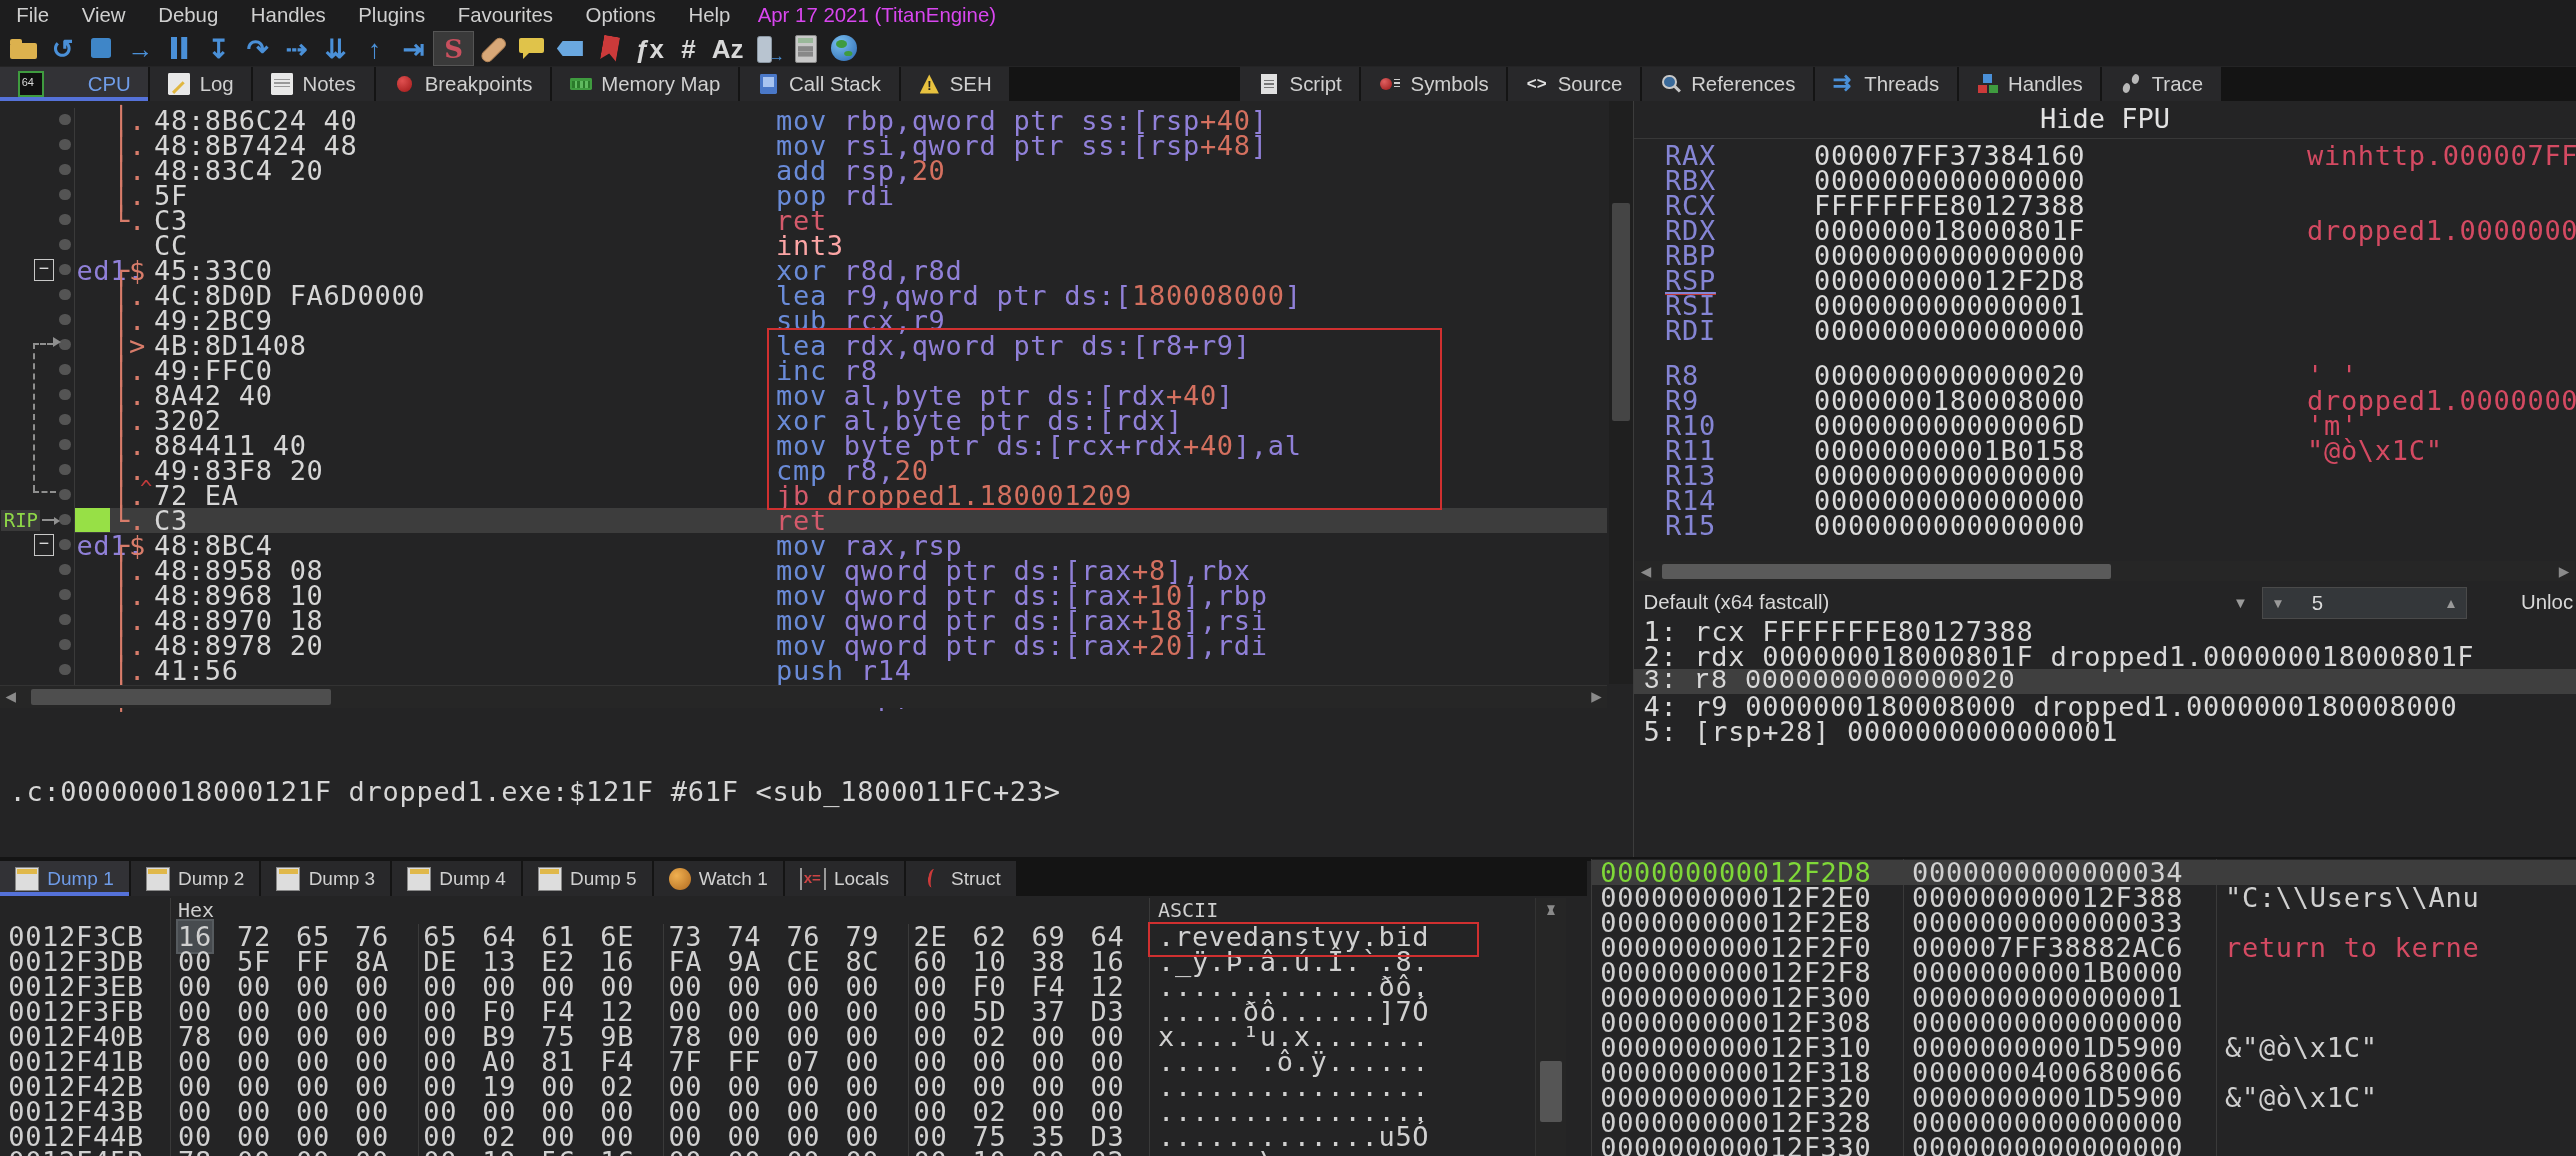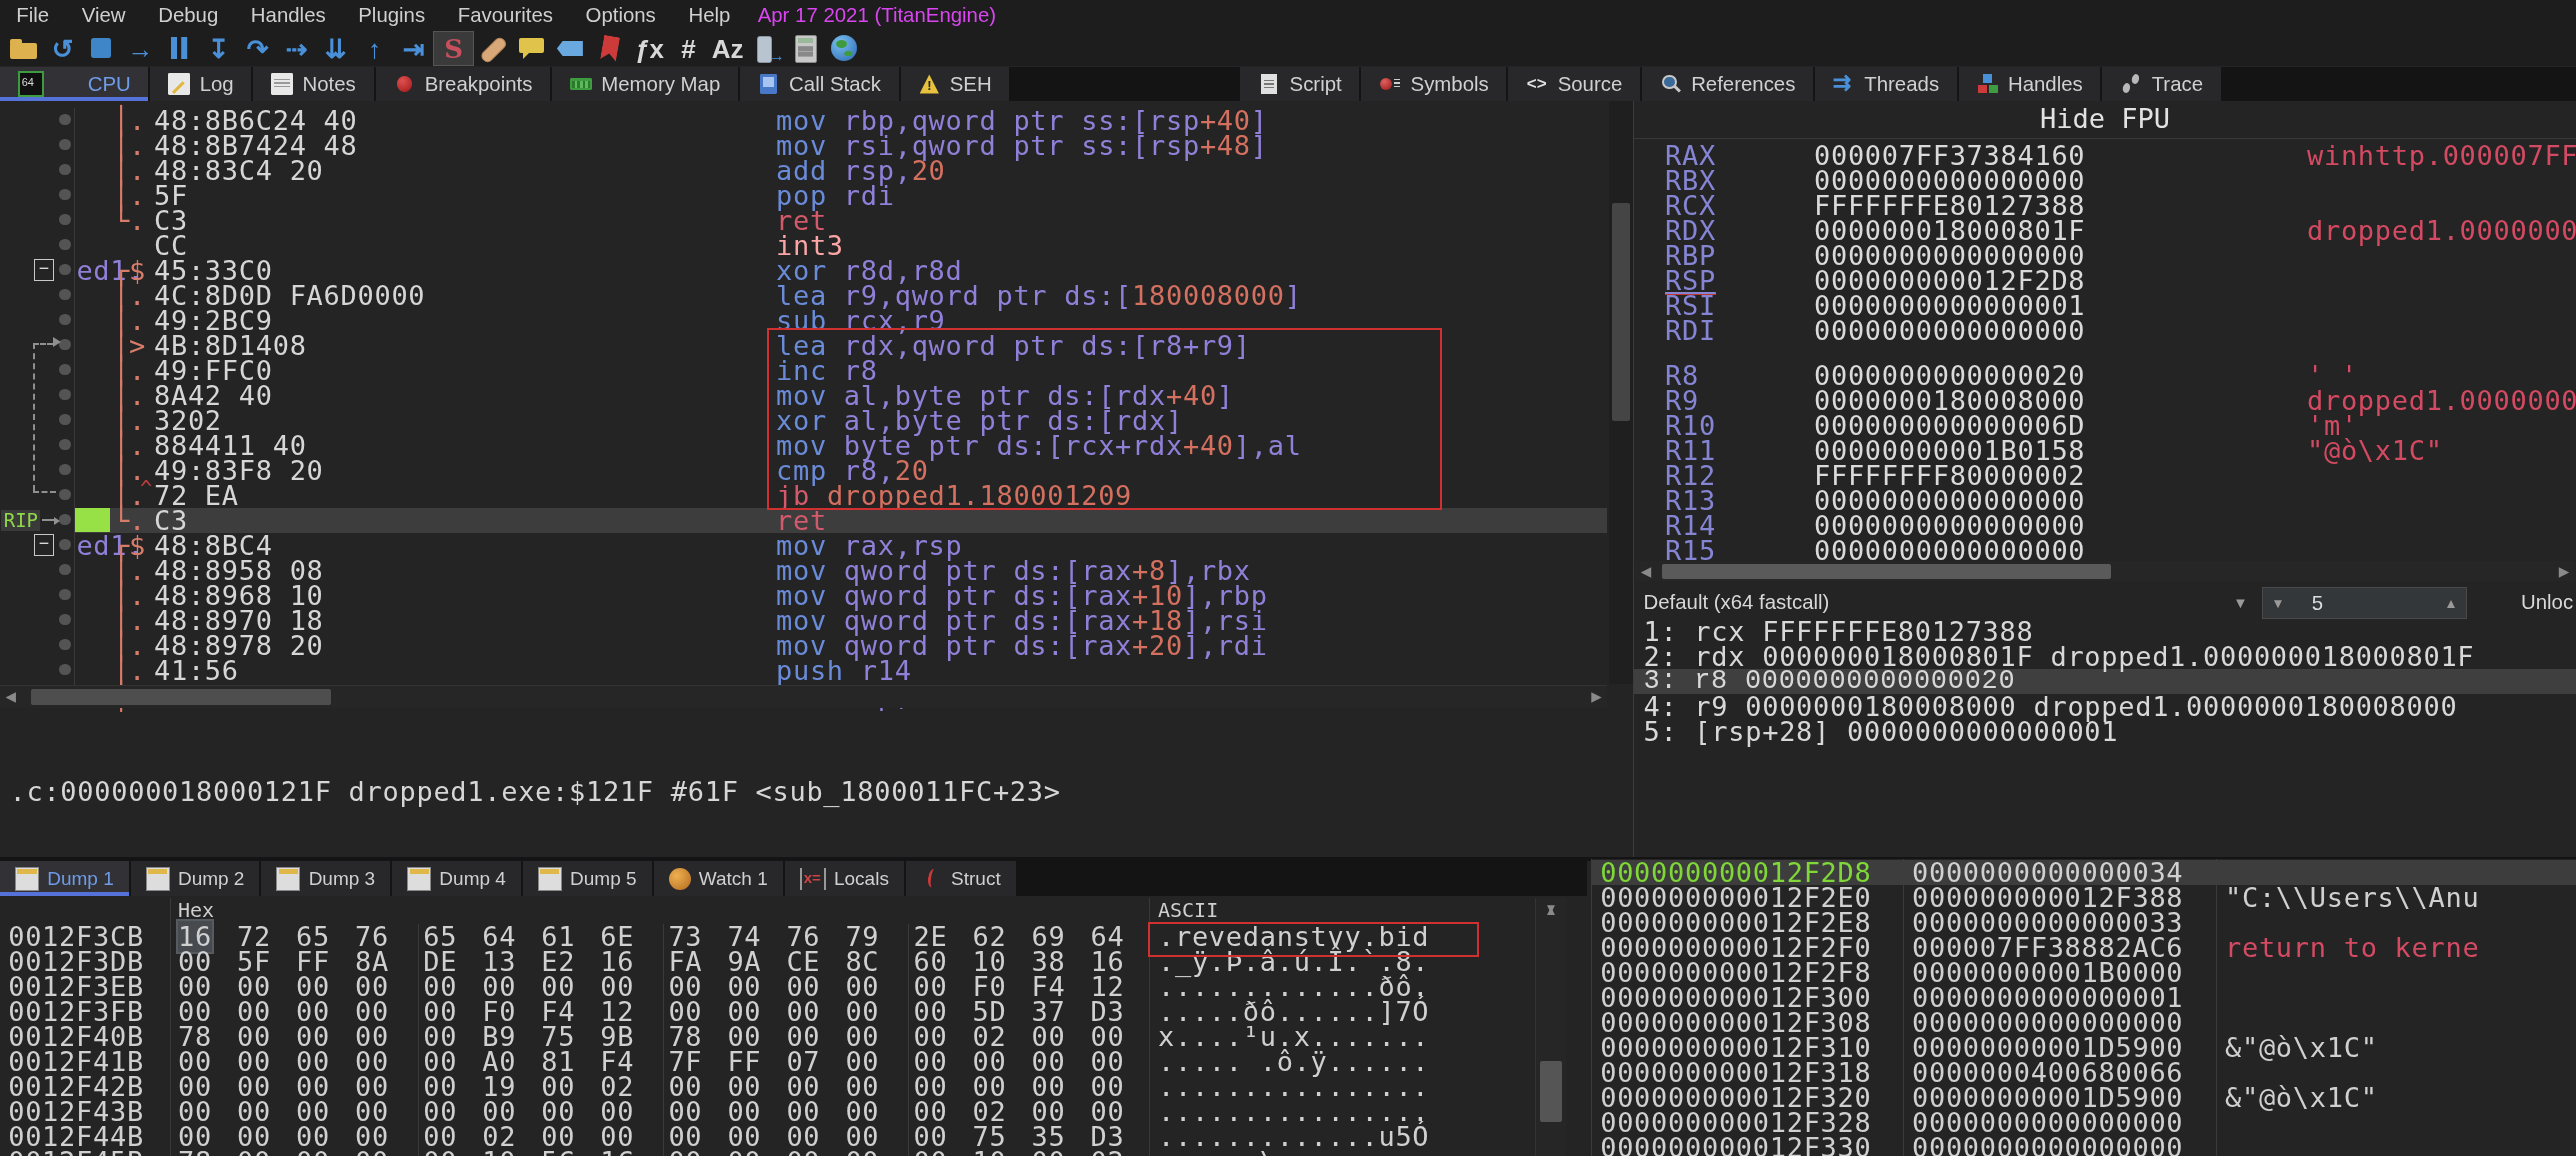--- a/index.html
+++ b/index.html
@@ -509,21 +509,20 @@
         <div class="rrow"><span class="rname">RDX</span><span class="rval">000000018000801F</span><span class="rann">dropped1.000000018000801F</span></div>
         <div class="rrow"><span class="rname">RBP</span><span class="rval">0000000000000000</span></div>
         <div class="rrow"><span class="rname u">RSP</span><span class="rval">000000000012F2D8</span></div>
         <div class="rrow"><span class="rname">RSI</span><span class="rval">0000000000000001</span></div>
         <div class="rrow"><span class="rname">RDI</span><span class="rval">0000000000000000</span></div>
         <div class="rgap"></div>
         <div class="rrow"><span class="rname">R8</span><span class="rval">0000000000000020</span><span class="rann">' '</span></div>
         <div class="rrow"><span class="rname">R9</span><span class="rval">0000000180008000</span><span class="rann">dropped1.0000000180008000</span></div>
         <div class="rrow"><span class="rname">R10</span><span class="rval">000000000000006D</span><span class="rann">'m'</span></div>
         <div class="rrow"><span class="rname">R11</span><span class="rval">00000000001B0158</span><span class="rann">"@ò\x1C"</span></div>
-        <div class="rrow"><span class="rname">R12</span><span class="rval">FFFFFFFF80000002</span></div>
         <div class="rrow"><span class="rname">R13</span><span class="rval">0000000000000000</span></div>
         <div class="rrow"><span class="rname">R14</span><span class="rval">0000000000000000</span></div>
         <div class="rrow"><span class="rname">R15</span><span class="rval">0000000000000000</span></div>
       </div>
     <div class="regscroll">
       <span class="sarr l">◀</span>
       <div class="sthumb"></div>
       <span class="sarr r">▶</span>
     </div>
     <div class="fcheader">

